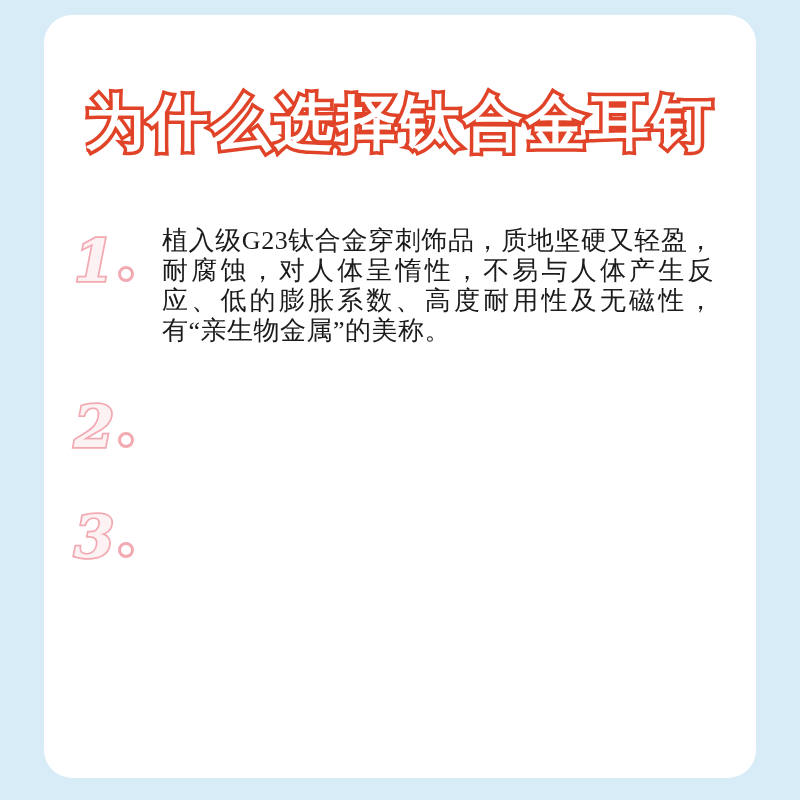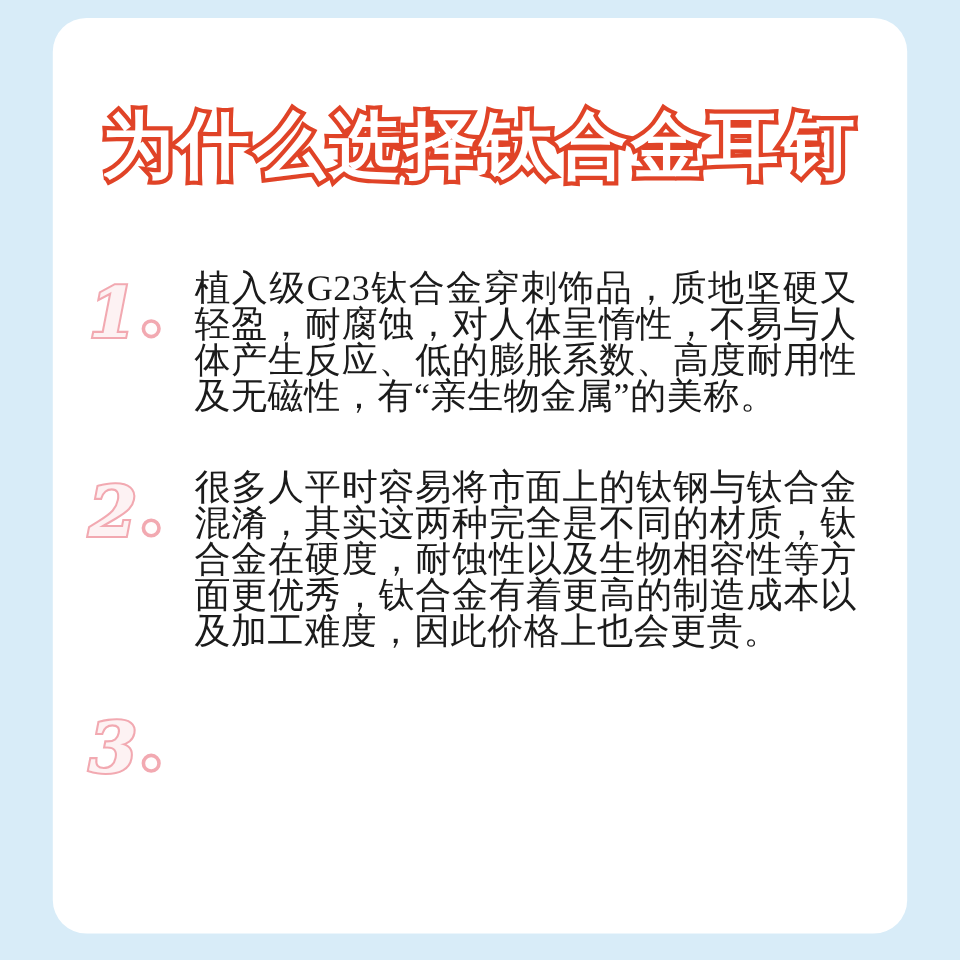--- a/index.html
+++ b/index.html
@@ -71,21 +71,21 @@
     height: 10px;
     border: 3.5px solid #f2a9b1;
     background: #fffdfd;
     border-radius: 50%;
     margin: 0 0 8px 4px;
   }
   .item-text {
     margin: 0;
     width: 552px;
     font-family: "Liberation Serif", "DejaVu Serif", serif;
-    font-size: 30px;
+    font-size: 26px;
     line-height: 30px;
     color: #1b1b1b;
     text-align: justify;
     letter-spacing: 0.5px;
   }
 </style>
 </head>
 <body>
 
 <div class="frame">
@@ -101,21 +101,20 @@
           <span class="period-dot"></span>
         </div>
         <p class="item-text">植入级G23钛合金穿刺饰品，质地坚硬又轻盈，耐腐蚀，对人体呈惰性，不易与人体产生反应、低的膨胀系数、高度耐用性及无磁性，有“亲生物金属”的美称。</p>
       </div>
 
       <div class="row">
         <div class="num-col">
           <span class="num">2</span>
           <span class="period-dot"></span>
         </div>
-        <p class="item-text">很多人平时容易将市面上的钛钢与钛合金混淆，其实这两种完全是不同的材质，钛合金在硬度，耐蚀性以及生物相容性等方面更优秀，钛合金有着更高的制造成本以及加工难度，因此价格上也会更贵。</p>
       </div>
 
       <div class="row">
         <div class="num-col">
           <span class="num">3</span>
           <span class="period-dot"></span>
         </div>
       </div>
 
     </div>

